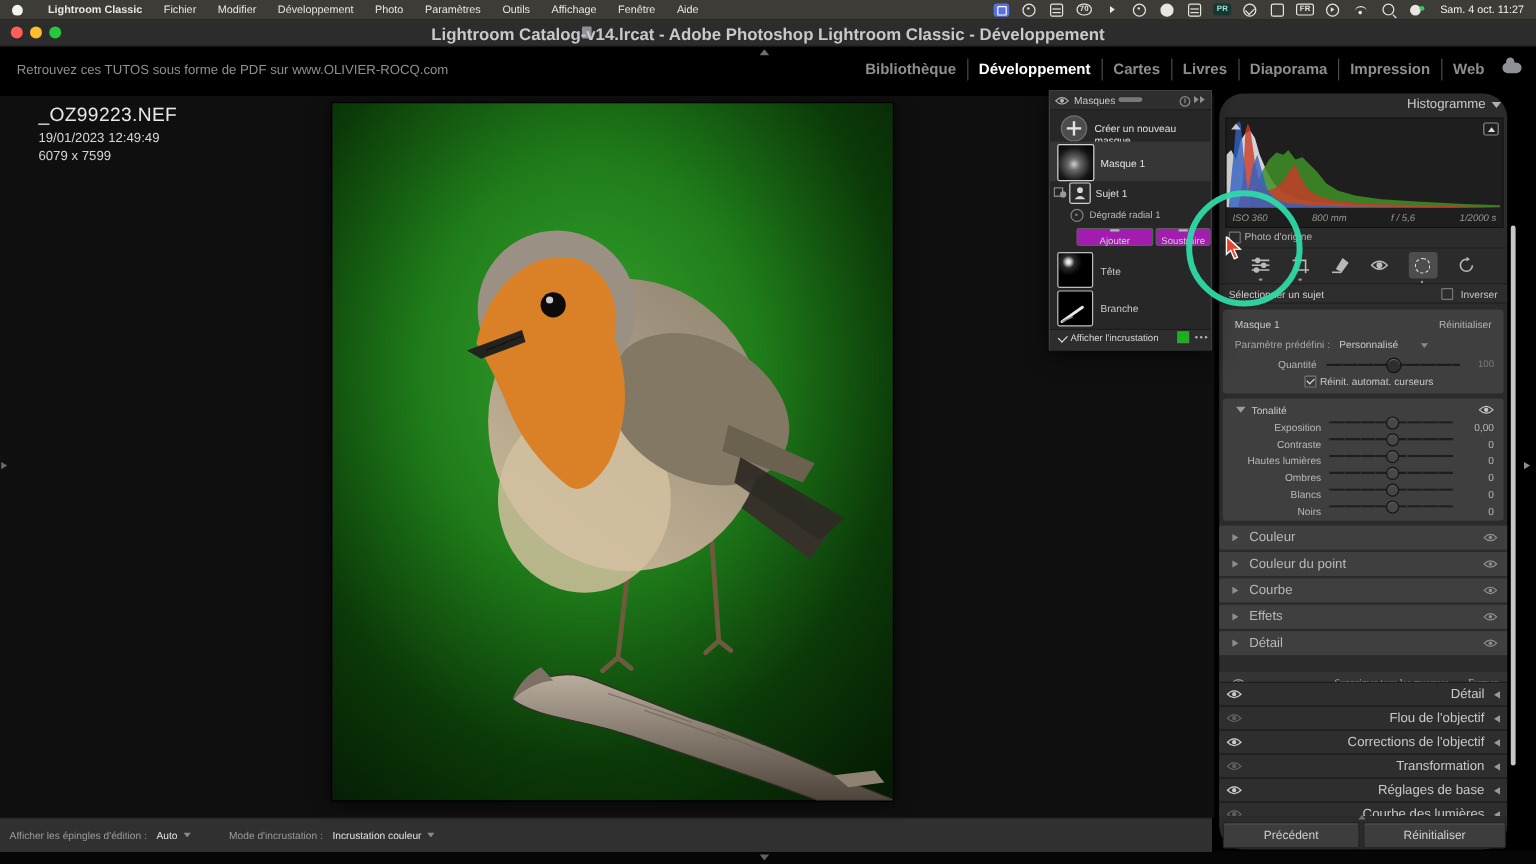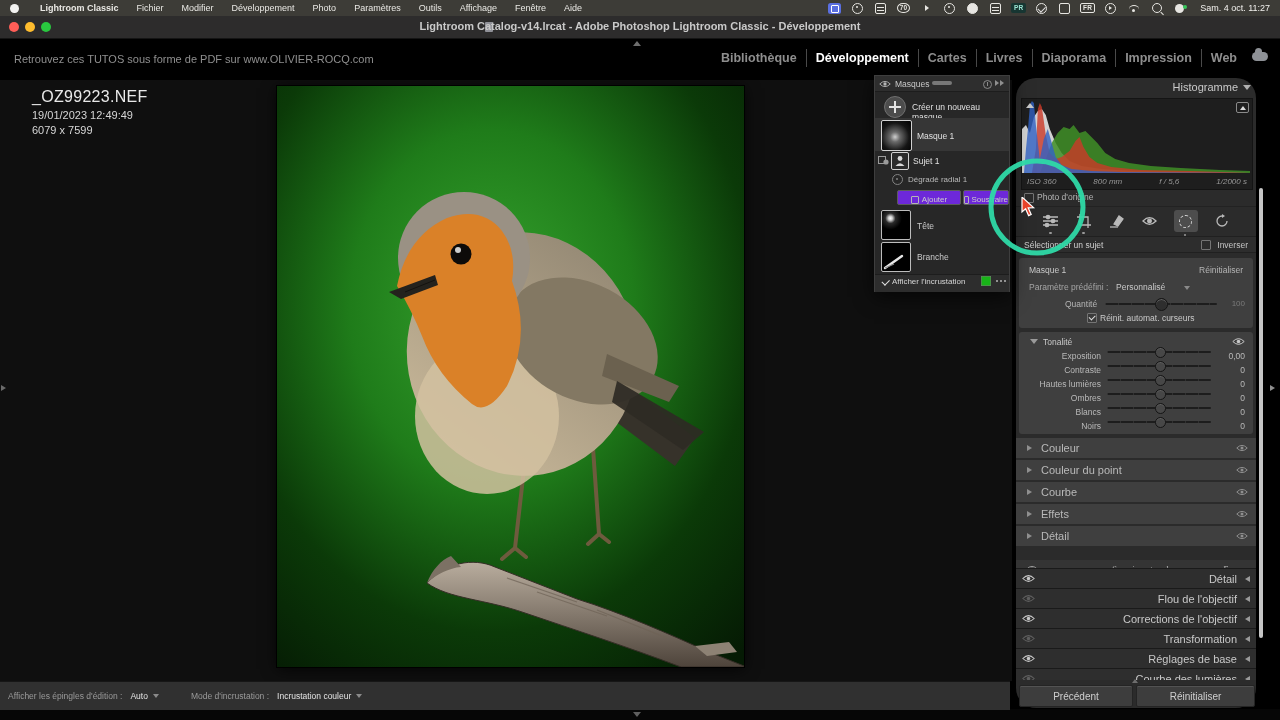--- a/index.html
+++ b/index.html
@@ -34,21 +34,21 @@
   .i-user::after{content:"";position:absolute;right:-3px;top:1px;width:4px;height:4px;border-radius:50%;background:#35c759;}
   .i-q{width:8px;height:8px;border:1.3px solid #e7e6e2;border-radius:50%;position:relative;}
   .i-q::after{content:"";position:absolute;right:-3px;bottom:-2px;width:4px;height:1.4px;background:#e7e6e2;transform:rotate(45deg);}
   .i-play{width:9px;height:9px;border:1.2px solid #e7e6e2;border-radius:50%;position:relative;}
   .i-play::after{content:"";position:absolute;left:3px;top:2.2px;border-left:3px solid #e7e6e2;border-top:2px solid transparent;border-bottom:2px solid transparent;}
   .clock{font-size:9px;color:#f2f1ee;margin-left:4px;white-space:nowrap;}
   
   .titlebar{left:0;top:16px;width:1280px;height:22px;background:#2d2c2c;border-bottom:1px solid #151515;z-index:39;}
   .tl{position:absolute;top:6px;width:10px;height:10px;border-radius:50%;}
   .doc-ico{position:absolute;width:8px;height:10px;background:#8f9097;border-radius:1px;}
-  .wtitle{position:absolute;left:0;right:0;top:4px;text-align:center;color:#c9c9c9;font-size:11px;font-weight:bold;}
+  .wtitle{position:absolute;left:0;right:0;top:4px;text-align:center;color:#c9c9c9;font-size:14px;font-weight:bold;}
   
   .topzone{left:0;top:38px;width:1280px;height:42px;background:#000;}
   .promo{position:absolute;left:14px;top:15px;color:#8f8f8f;font-size:11px;}
   .modnav{position:absolute;right:34px;top:11px;display:flex;align-items:center;}
   .mod{color:#8e8e8e;font-size:12.5px;font-weight:bold;padding:2px 9px;white-space:nowrap;}
   .mod.active{color:#fff;}
   .mod+.mod{border-left:1px solid #4a4a4a;}
   .cloud{position:absolute;right:12px;top:14px;width:16px;height:9px;background:#8e9196;border-radius:5px;}
   .cloud::before{content:"";position:absolute;left:3px;top:-4px;width:7px;height:7px;border-radius:50%;background:#8e9196;}
   
@@ -68,22 +68,22 @@
   .handle{position:absolute;left:57px;top:5px;width:20px;height:4px;border-radius:2px;background:#787878;}
   .infoc{width:7px;height:7px;border:1px solid #8a8a8a;border-radius:50%;position:relative;}
   .infoc::after{content:"";position:absolute;left:2.6px;top:1.4px;width:1px;height:4px;background:#8a8a8a;}
   .chev2{display:flex;gap:1px;}
   .plusbtn{position:absolute;left:9px;top:20px;width:20px;height:20px;border-radius:50%;background:#4c4c4c;border:1px solid #707070;}
   .plusbtn::before,.plusbtn::after{content:"";position:absolute;background:#e3e3e3;}
   .plusbtn::before{left:9px;top:4px;width:2px;height:12px;}
   .plusbtn::after{left:4px;top:9px;width:12px;height:2px;}
   .mthumb{position:absolute;border:1px solid #d2d2d2;border-radius:2px;background:#000;}
   .mrow-lbl{position:absolute;color:#e0e0e0;}
-  .mbtn{position:absolute;height:13px;background:#6d28d9;border:1px solid #5c5c5c;border-radius:2px;
-        color:#cccccc;font-size:8px;display:flex;align-items:flex-end;justify-content:center;gap:3px;}
+  .mbtn{position:absolute;height:13px;background:#a21caf;border:1px solid #5c5c5c;border-radius:2px;
+        color:#cccccc;font-size:8px;display:flex;align-items:center;justify-content:center;gap:3px;flex-direction:column;}
   .sqico{width:6px;height:6px;border:1px solid #b5b5b5;border-radius:1px;}
   .check{display:inline-block;width:6px;height:3.5px;border-left:1.6px solid #e2e2e2;border-bottom:1.6px solid #e2e2e2;transform:rotate(-45deg);}
   .dots3{width:2px;height:2px;border-radius:50%;background:#b5b5b5;box-shadow:4px 0 0 #b5b5b5,8px 0 0 #b5b5b5;}
   .radico{width:9px;height:9px;border:1px solid #9a9a9a;border-radius:50%;position:relative;opacity:.8;}
   .radico::after{content:"";position:absolute;left:2.6px;top:2.6px;width:2.4px;height:2.4px;border-radius:50%;background:#9a9a9a;}
   
   .rpanel{left:1016px;top:78px;width:240px;height:630px;background:#2b2b2b;z-index:10;color:#c9c9c9;border-radius:20px;}
   .rphead{position:absolute;top:0;left:0;right:0;height:18px;}
   .htitle{position:absolute;right:18px;top:3px;font-size:11px;color:#cacaca;}
   .histo{position:absolute;left:5px;top:20px;width:230px;height:90px;background:#1e1e1e;border:1px solid #141414;font-style:italic;}

